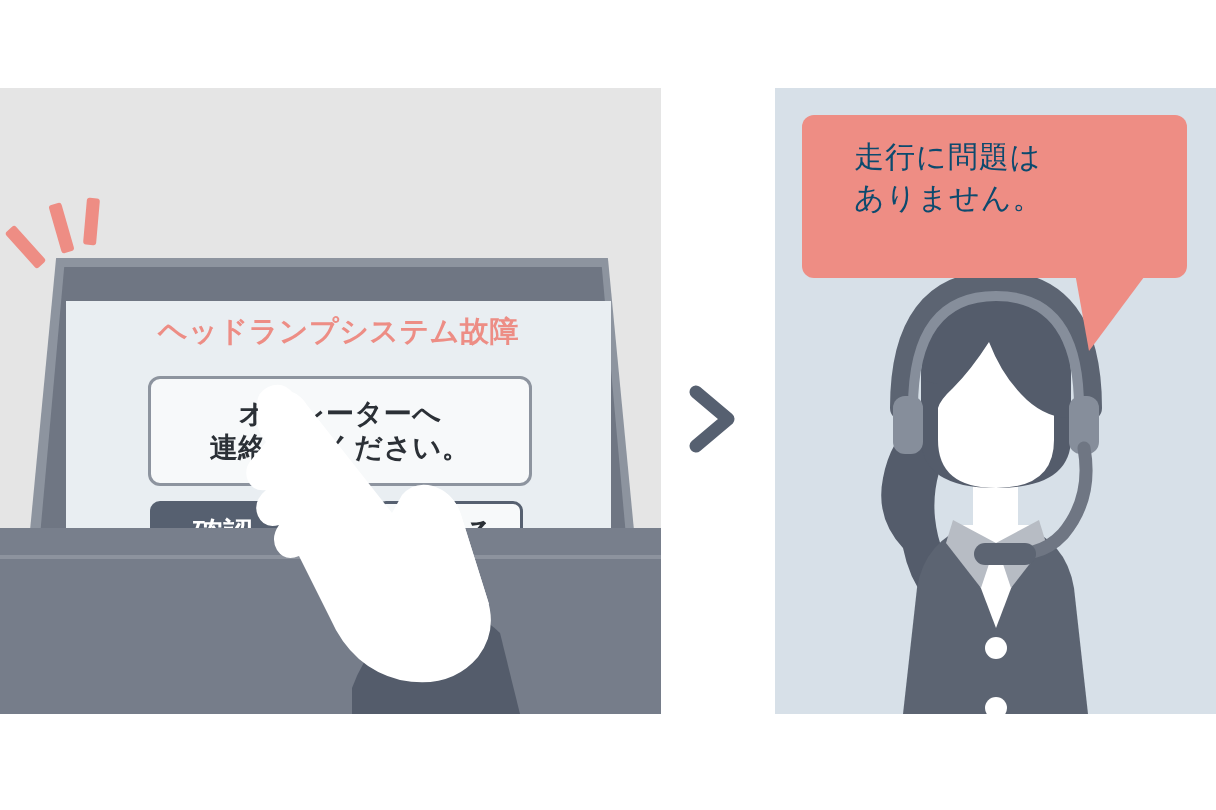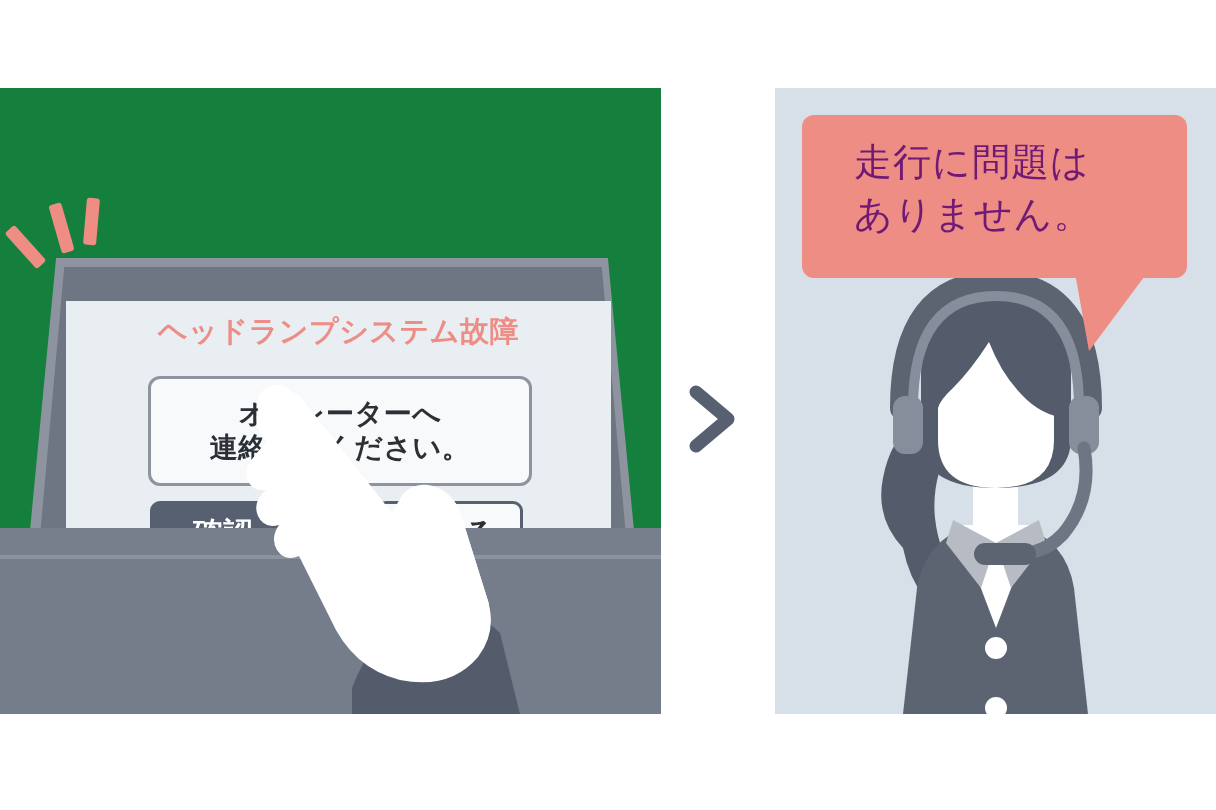--- a/index.html
+++ b/index.html
@@ -23,21 +23,21 @@
     background: #ffffff;
   }
 
   
   .panel-left {
     position: absolute;
     left: 0px;
     top: 88px;
     width: 661px;
     height: 626px;
-    background: #15803d;
+    background: #e5e5e5;
     overflow: hidden;
   }
 
   
   .burst {
     position: absolute;
     background: #ee8d84;
     border-radius: 3px;
   }
   .burst-a { left: 19px;  top: 135px; width: 13px; height: 48px; transform: rotate(-42deg); }
@@ -209,22 +209,22 @@
     width: 385px;
     height: 163px;
     background: #ee8d84;
     border-radius: 12px;
     z-index: 3;
   }
   .bubble-text {
     position: absolute;
     left: 52px;
     top: 22px;
-    color: #701a75;
-    font-size: 38px;
+    color: #0c4a6e;
+    font-size: 30px;
     line-height: 1.36;
     letter-spacing: 1px;
     white-space: pre-line;
   }
   .bubble-tail {
     position: absolute;
     left: 300px;
     top: 185px;
     width: 90px;
     height: 80px;

